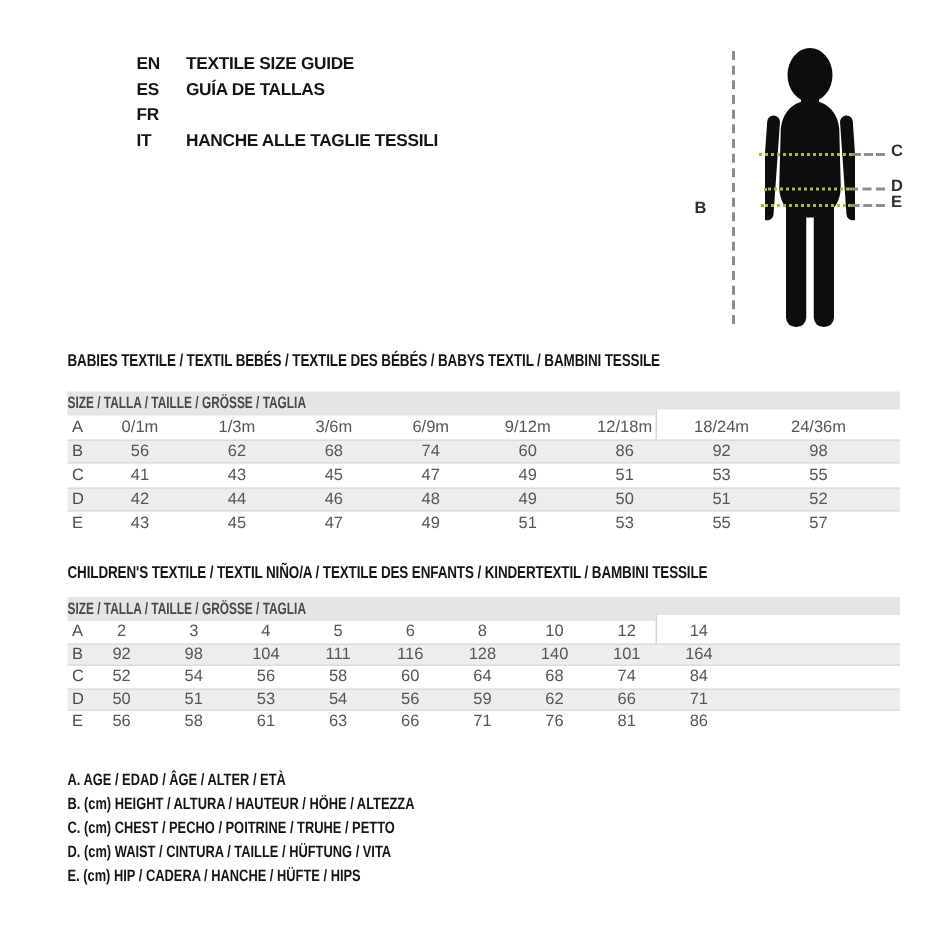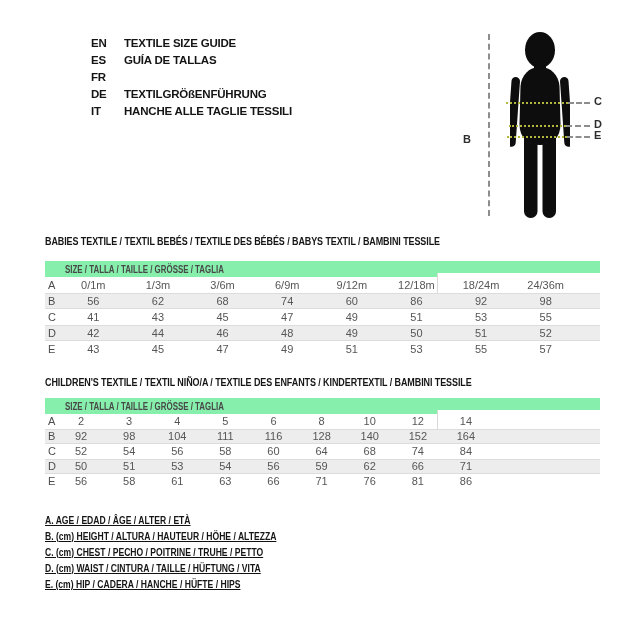--- a/index.html
+++ b/index.html
@@ -24,63 +24,59 @@
 
   
   .cond78 { transform:scaleX(0.78); transform-origin:0 50%; white-space:nowrap; }
   .cond72 { display:inline-block; transform:scaleX(0.72); transform-origin:0 50%; white-space:nowrap; }
 
   .section-title { position:absolute; left:45px; font-weight:bold; font-size:11.5px;
                    color:#151515; letter-spacing:-0.1px; }
 
   
   .size-table { position:absolute; left:45px; width:555px; font-size:11px; color:#565656; }
-  .thead { height:16px; line-height:16px; background:#86efac; color:#484848;
-           font-weight:bold; font-size:11px; padding-left:20px; box-sizing:border-box;
+  .thead { height:16px; line-height:16px; background:#e5e5e5; color:#484848;
+           font-weight:bold; font-size:11px; padding-left:0; box-sizing:border-box;
            position:relative; z-index:0; }
   .tr { display:flex; height:16px; line-height:16px; position:relative; z-index:2;
         box-sizing:border-box; }
   .tr.stripe { background:#ededed; border-top:1px solid #dcdcdc;
                border-bottom:1px solid #dcdcdc; line-height:14px; }
   .tl { width:13px; padding-left:3px; color:#4c4c4c; }
   .td { flex:1; text-align:center; }
   .babies .tr { padding-right:22px; }
   .children .tr { height:15px; line-height:15px; padding-right:110px; }
   .children .tr.stripe { line-height:13px; }
   .children .tl { width:9px; }
   .artifact { position:absolute; left:392px; right:0; background:#ffffff;
               border-left:1px solid #d8d8d8; z-index:1; }
   .babies .artifact { top:12px; height:20px; }
   .children .artifact { top:12px; height:19px; }
 
   
-  .legend { position:absolute; left:45px; top:512px;text-decoration:underline; }
+  .legend { position:absolute; left:45px; top:512px; }
   .legend-line { height:16px; line-height:16px; font-weight:bold; font-size:11px;
                  color:#151515; }
 </style>
 </head>
 <body>
 
 <div class="canvas">
 
   <div class="langs">
     <div class="lang-row">
       <span class="lang-code">EN</span>
       <span class="lang-label">TEXTILE SIZE GUIDE</span>
     </div>
     <div class="lang-row">
       <span class="lang-code">ES</span>
       <span class="lang-label">GUÍA DE TALLAS</span>
     </div>
     <div class="lang-row">
       <span class="lang-code">FR</span>
-    </div>
-    <div class="lang-row">
-      <span class="lang-code">DE</span>
-      <span class="lang-label">TEXTILGRÖßENFÜHRUNG</span>
     </div>
     <div class="lang-row">
       <span class="lang-code">IT</span>
       <span class="lang-label">HANCHE ALLE TAGLIE TESSILI</span>
     </div>
   </div>
 
   <div class="fig">
     <div class="bline"></div>
     <span class="flabel" style="left:8px;top:107px">B</span>
@@ -195,21 +191,21 @@
     </div>
     <div class="tr stripe">
       <span class="tl">B</span>
       <span class="td">92</span>
       <span class="td">98</span>
       <span class="td">104</span>
       <span class="td">111</span>
       <span class="td">116</span>
       <span class="td">128</span>
       <span class="td">140</span>
-      <span class="td">152</span>
+      <span class="td">101</span>
       <span class="td">164</span>
     </div>
     <div class="tr">
       <span class="tl">C</span>
       <span class="td">52</span>
       <span class="td">54</span>
       <span class="td">56</span>
       <span class="td">58</span>
       <span class="td">60</span>
       <span class="td">64</span>

